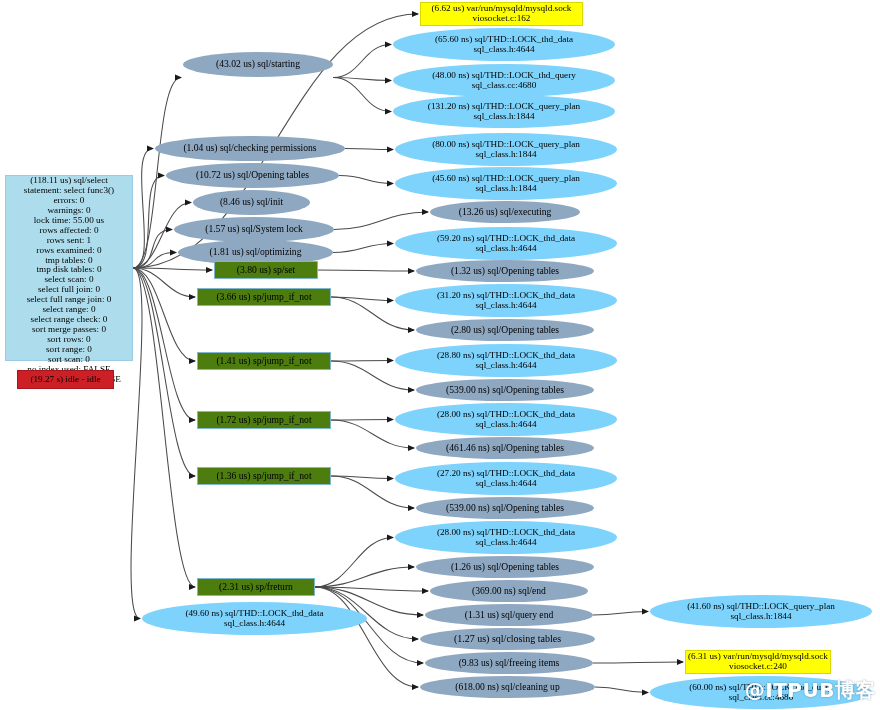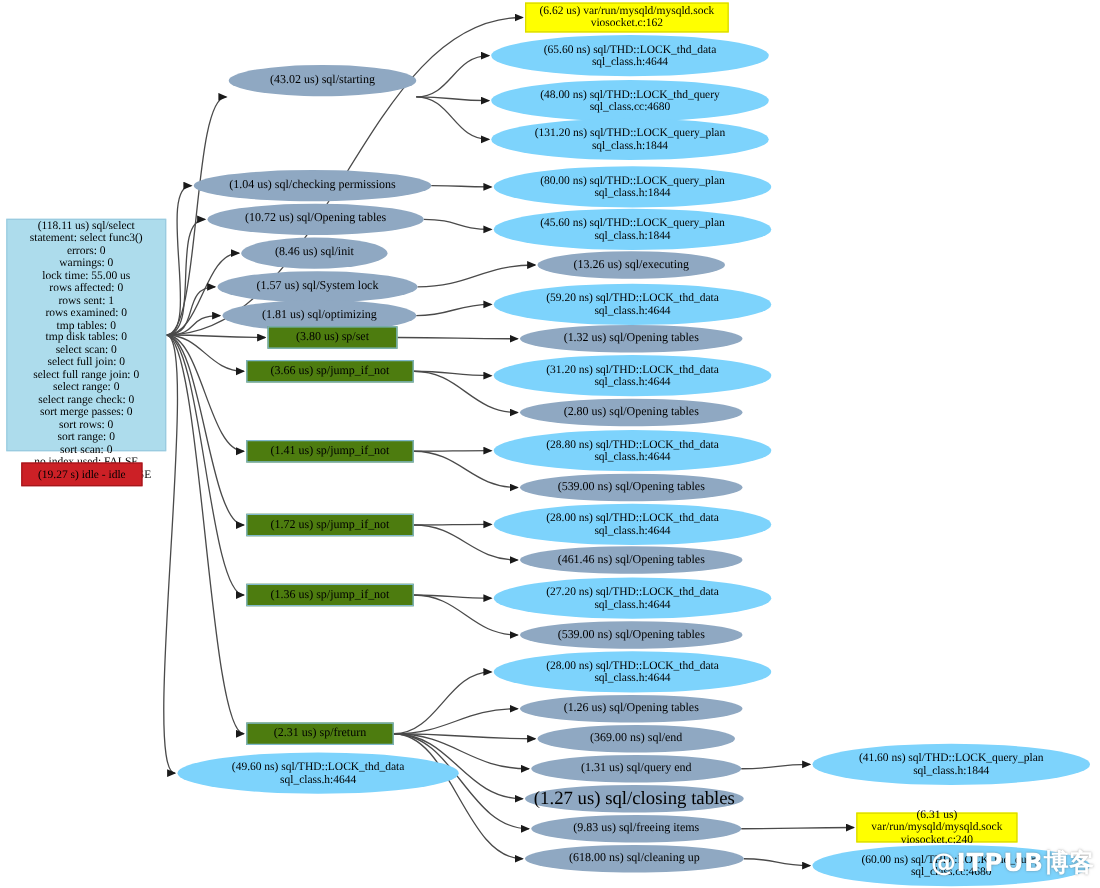--- a/index.html
+++ b/index.html
@@ -156,24 +156,24 @@
 sql_class.h:4644</div>
       <div class="node ellipse n-gray" style="left: 416px; top: 437px; width: 178px; height: 22px; font-size: 9.6px;">(461.46 ns) sql/Opening tables</div>
       <div class="node ellipse n-blue" style="left: 395px; top: 462px; width: 222px; height: 33px; font-size: 9.2px;">(27.20 ns) sql/THD::LOCK_thd_data
 sql_class.h:4644</div>
       <div class="node ellipse n-gray" style="left: 416px; top: 497px; width: 178px; height: 22px; font-size: 9.6px;">(539.00 ns) sql/Opening tables</div>
       <div class="node ellipse n-blue" style="left: 395px; top: 521px; width: 222px; height: 33px; font-size: 9.2px;">(28.00 ns) sql/THD::LOCK_thd_data
 sql_class.h:4644</div>
       <div class="node ellipse n-gray" style="left: 416px; top: 556px; width: 178px; height: 22px; font-size: 9.6px;">(1.26 us) sql/Opening tables</div>
       <div class="node ellipse n-gray" style="left: 430px; top: 580px; width: 158px; height: 22px; font-size: 9.6px;">(369.00 ns) sql/end</div>
       <div class="node ellipse n-gray" style="left: 425px; top: 604px; width: 168px; height: 22px; font-size: 9.6px;">(1.31 us) sql/query end</div>
-      <div class="node ellipse n-gray" style="left: 420px; top: 628px; width: 175px; height: 22px; font-size: 15px;">(1.27 us) sql/closing tables</div>
+      <div class="node ellipse n-gray" style="left: 420px; top: 628px; width: 175px; height: 22px; font-size: 10px;">(1.27 us) sql/closing tables</div>
       <div class="node ellipse n-gray" style="left: 425px; top: 652px; width: 168px; height: 22px; font-size: 9.6px;">(9.83 us) sql/freeing items</div>
       <div class="node ellipse n-gray" style="left: 420px; top: 676px; width: 175px; height: 22px; font-size: 9.6px;">(618.00 ns) sql/cleaning up</div>
       <div class="node ellipse n-blue" style="left: 650px; top: 595px; width: 222px; height: 33px; font-size: 9.2px;">(41.60 ns) sql/THD::LOCK_query_plan
 sql_class.h:1844</div>
-      <div class="node n-yellow" style="left: 685px; top: 650px; width: 129px; height: 24px; font-size: 9.2px;">(6.31 us) var/run/mysqld/mysqld.sock
+      <div class="node n-yellow" style="left: 685px; top: 650px; width: 146px; height: 24px; font-size: 9.2px;">(6.31 us) var/run/mysqld/mysqld.sock
 viosocket.c:240</div>
       <div class="node ellipse n-blue" style="left: 650px; top: 676px; width: 222px; height: 33px; font-size: 9.2px;">(60.00 ns) sql/THD::LOCK_thd_query
 sql_class.cc:4680</div>
     </div>
   <div class="watermark">@ITPUB博客</div>
 </div>
 
 </body></html>

